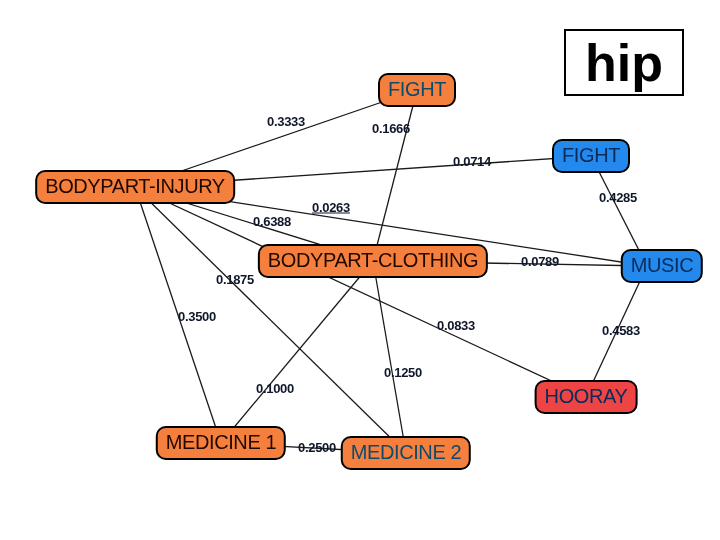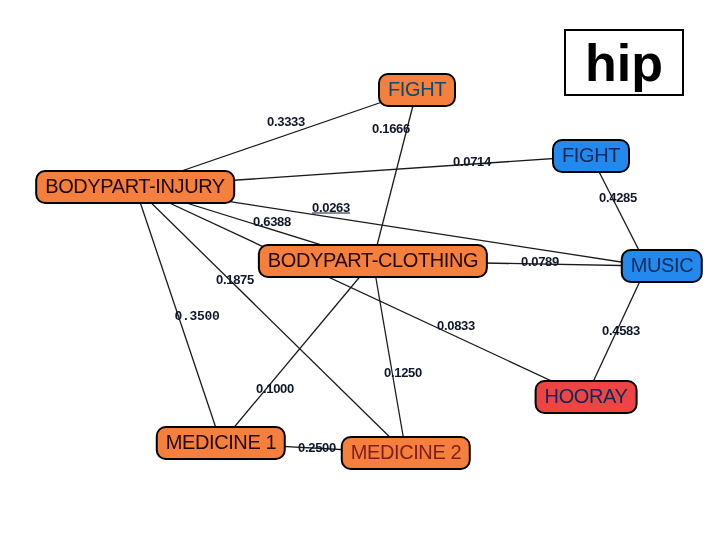--- a/index.html
+++ b/index.html
@@ -83,27 +83,27 @@
     <span id="title-text">hip</span>
   </div>
 <div class="edge-label" style="left: 286px; top: 121px;">0.3333</div>
     <div class="edge-label" style="left: 391px; top: 128px;">0.1666</div>
     <div class="edge-label" style="left: 472px; top: 161px;">0.0714</div>
     <div class="edge-label" style="left: 618px; top: 197px;">0.4285</div>
     <div class="edge-label" style="left: 331px; top: 207px; text-decoration: underline;">0.0263</div>
     <div class="edge-label" style="left: 272px; top: 221px;">0.6388</div>
     <div class="edge-label" style="left: 540px; top: 261px; text-align: center;">0.0789</div>
     <div class="edge-label" style="left: 235px; top: 279px;">0.1875</div>
-    <div class="edge-label" style="left: 197px; top: 316px; font-family: Liberation Mono, monospace;">0.3500</div>
+    <div class="edge-label" style="left: 197px; top: 316px;">0.3500</div>
     <div class="edge-label" style="left: 456px; top: 325px;">0.0833</div>
     <div class="edge-label" style="left: 621px; top: 330px;">0.4583</div>
     <div class="edge-label" style="left: 275px; top: 388px;">0.1000</div>
     <div class="edge-label" style="left: 403px; top: 372px;">0.1250</div>
     <div class="edge-label" style="left: 317px; top: 447px;">0.2500</div>
     <div class="node" style="left: 417px; top: 90px; background: rgb(245, 128, 62); color: #0c4a6e; border-color: rgb(0, 0, 0);">FIGHT</div>
     <div class="node" style="left: 591px; top: 156px; background: rgb(35, 137, 236); color: rgb(10, 44, 92); border-color: rgb(0, 0, 0);">FIGHT</div>
     <div class="node" style="left: 135px; top: 187px; background: rgb(245, 128, 62); color: rgb(32, 8, 0); border-color: rgb(0, 0, 0);">BODYPART-INJURY</div>
     <div class="node" style="left: 373px; top: 261px; background: rgb(245, 128, 62); color: rgb(32, 8, 0); border-color: rgb(0, 0, 0);">BODYPART-CLOTHING</div>
     <div class="node" style="left: 662px; top: 266px; background: rgb(35, 137, 236); color: rgb(10, 44, 92); border-color: rgb(0, 0, 0);">MUSIC</div>
     <div class="node" style="left: 586px; top: 397px; background: #ef4444; color: rgb(10, 44, 92); border-color: rgb(0, 0, 0);">HOORAY</div>
     <div class="node" style="left: 221px; top: 443px; background: rgb(245, 128, 62); color: rgb(32, 8, 0); border-color: rgb(0, 0, 0);">MEDICINE 1</div>
-    <div class="node" style="left: 406px; top: 453px; background: rgb(245, 128, 62); color: #7f1d1d; border-color: rgb(0, 0, 0);">MEDICINE 2</div>
+    <div class="node" style="left: 406px; top: 453px; background: rgb(245, 128, 62); color: #0c4a6e; border-color: rgb(0, 0, 0);">MEDICINE 2</div>
   </div>
 
 </body></html>

